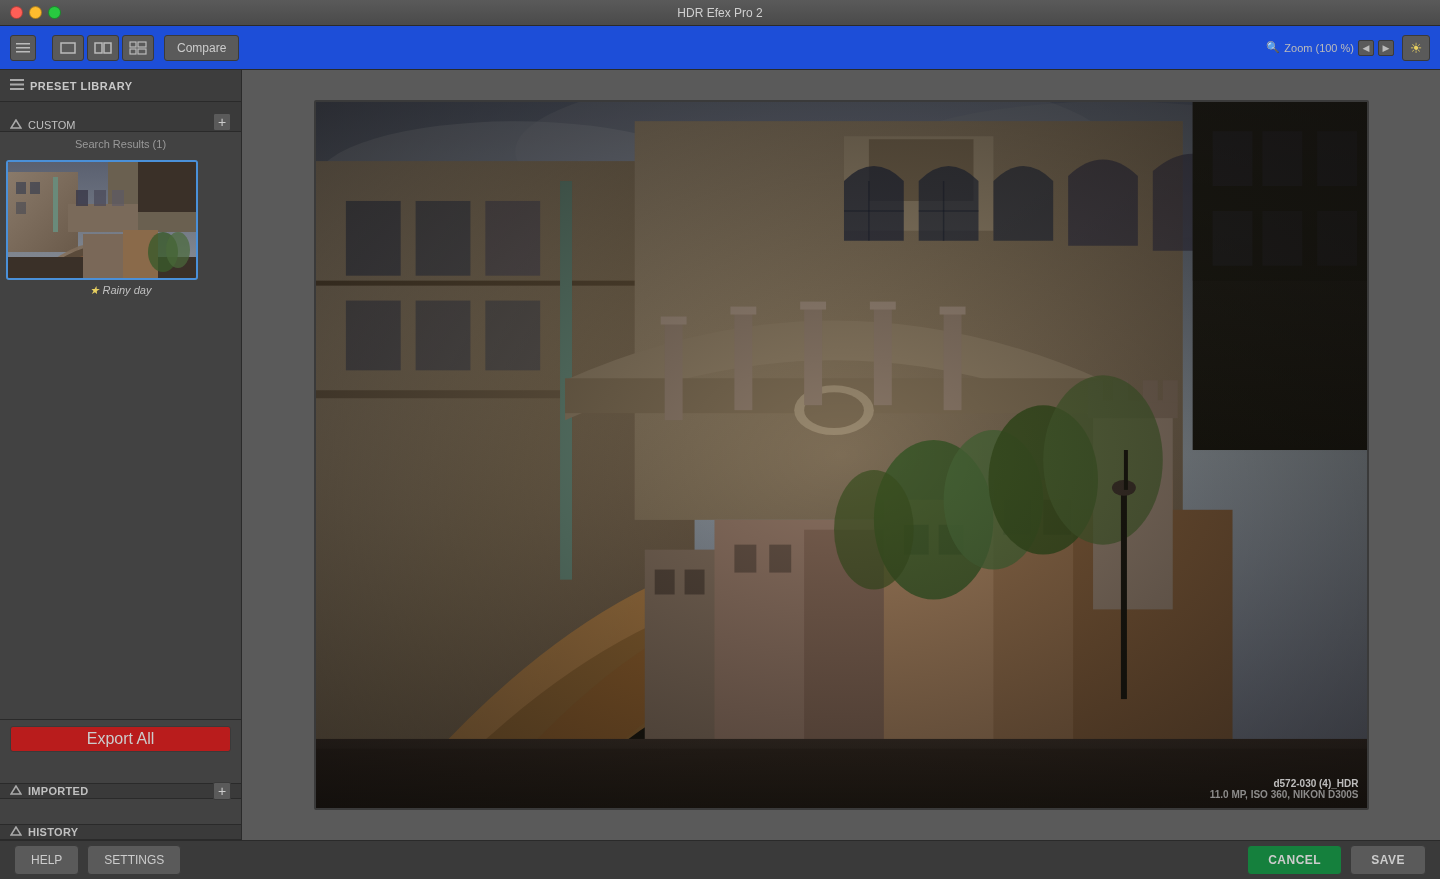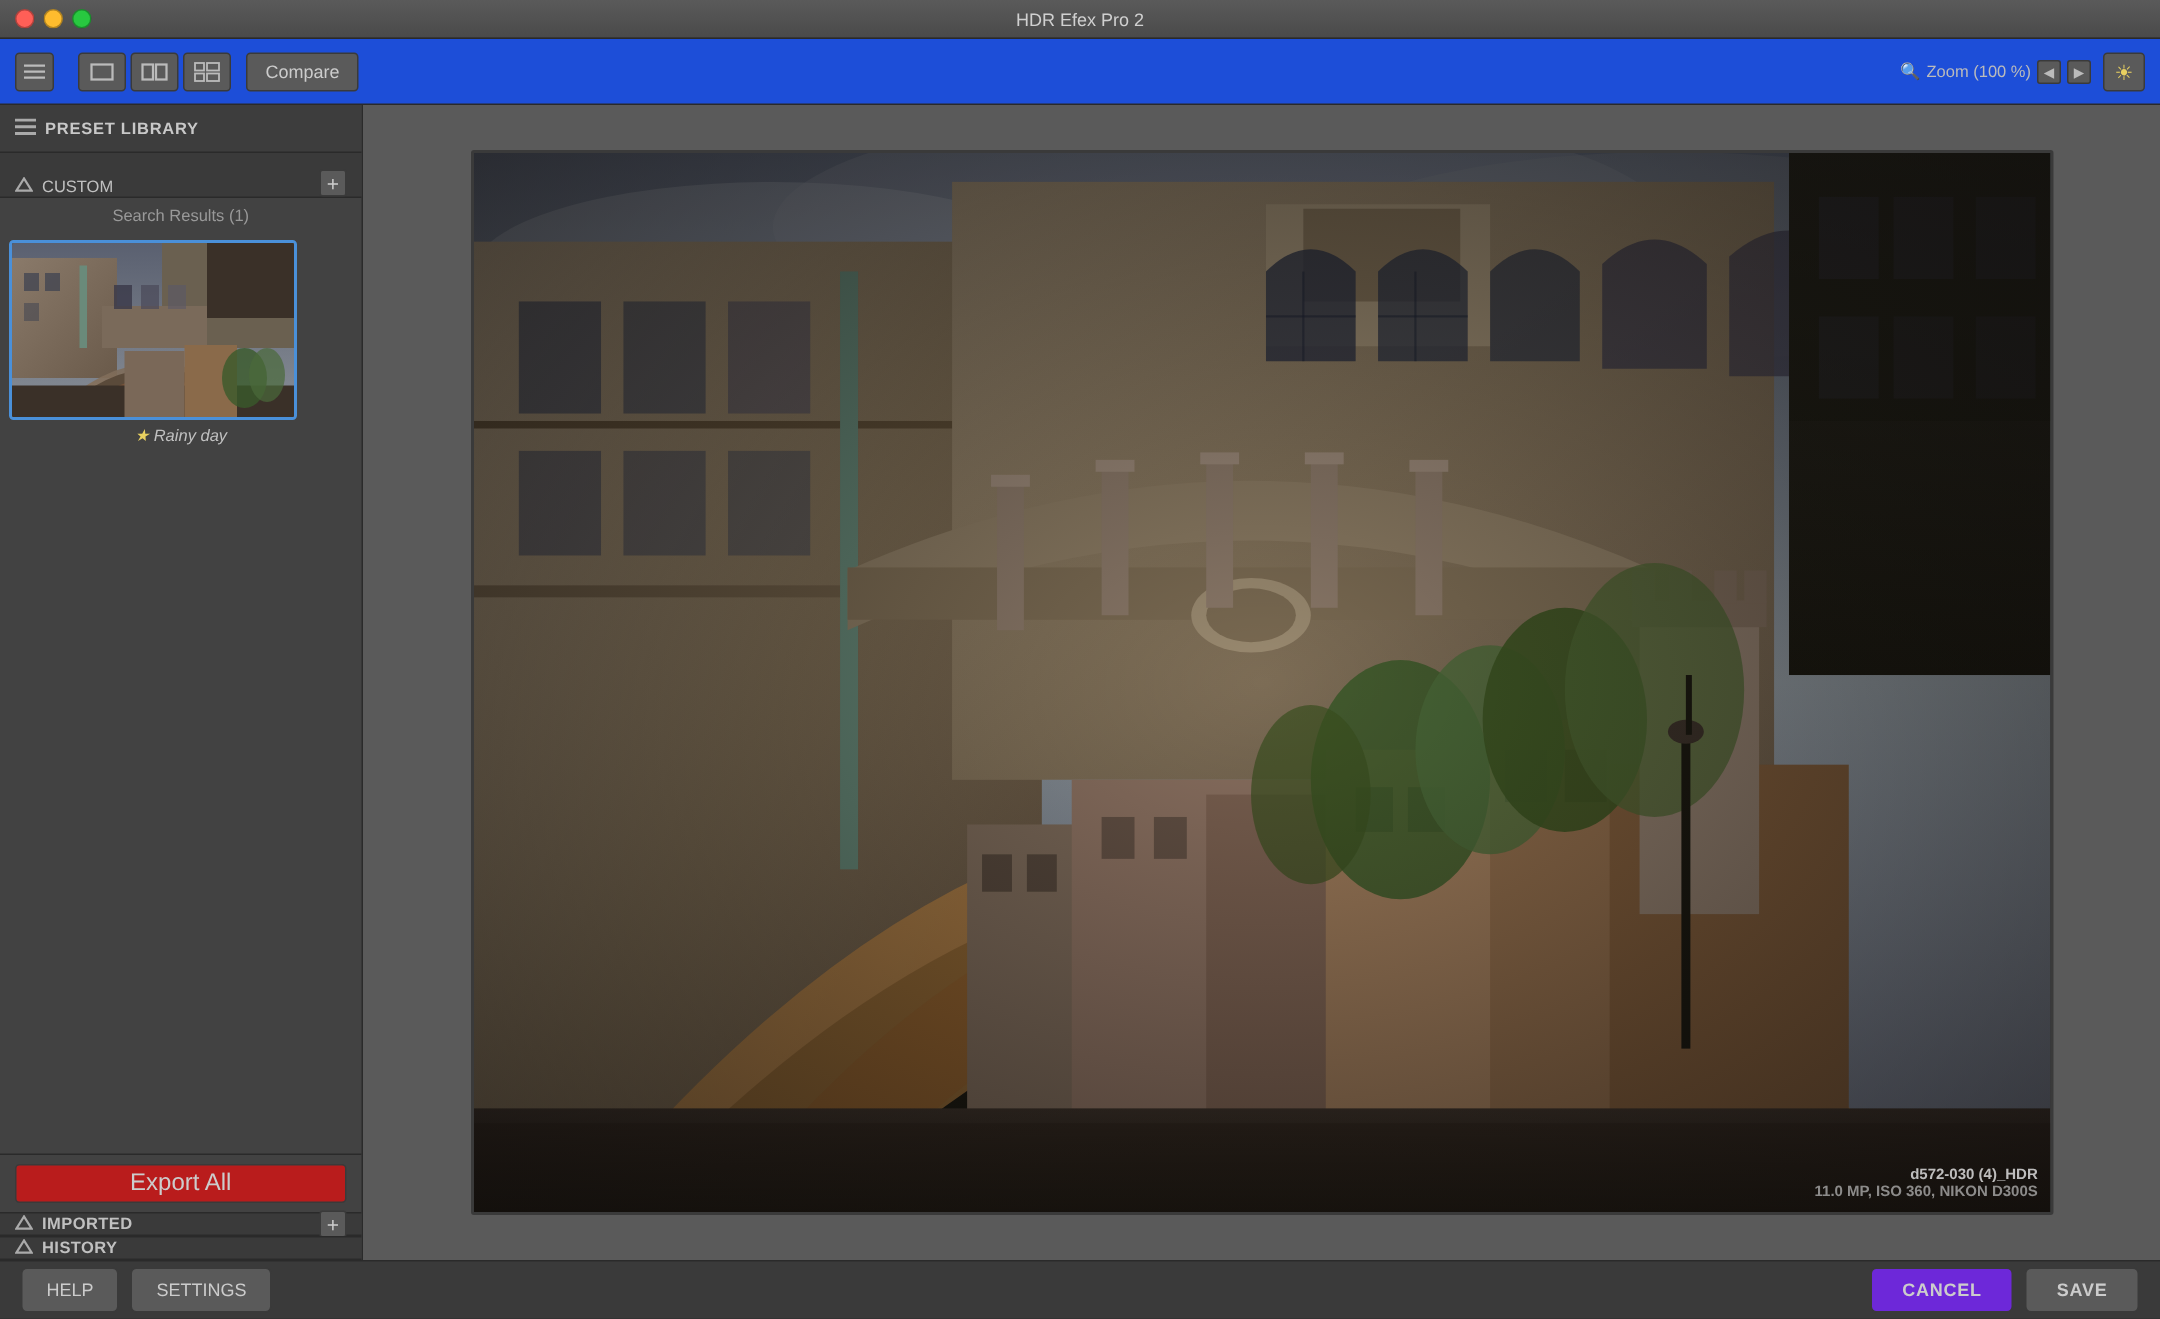--- a/index.html
+++ b/index.html
@@ -280,20 +280,21 @@
     .sidebar-section {
       height: 16px;
       background: #3a3a3a;
       border-top: 1px solid #2a2a2a;
       border-bottom: 1px solid #2a2a2a;
       display: flex;
       align-items: center;
       padding: 0 10px;
       gap: 6px;
       cursor: pointer;
+      margin-top: 25px;
     }
     .sidebar-section-icon {
       color: #aaa;
       font-size: 10px;
     }
     .sidebar-section-title {
       color: #c0c0c0;
       font-size: 11px;
       font-weight: 600;
       letter-spacing: 0.3px;
@@ -376,21 +377,21 @@
       border-radius: 4px;
       cursor: pointer;
       color: #ccc;
       font-size: 12px;
       font-weight: 500;
     }
     .bottom-spacer { flex: 1; }
     .cancel-btn {
       height: 30px;
       padding: 0 20px;
-      background: #6d28d9;
+      background: #15803d;
       border: 1px solid #3a3a3a;
       border-radius: 4px;
       cursor: pointer;
       color: #ccc;
       font-size: 12px;
       font-weight: 600;
       letter-spacing: 0.5px;
     }
     .save-btn {
       height: 30px;

